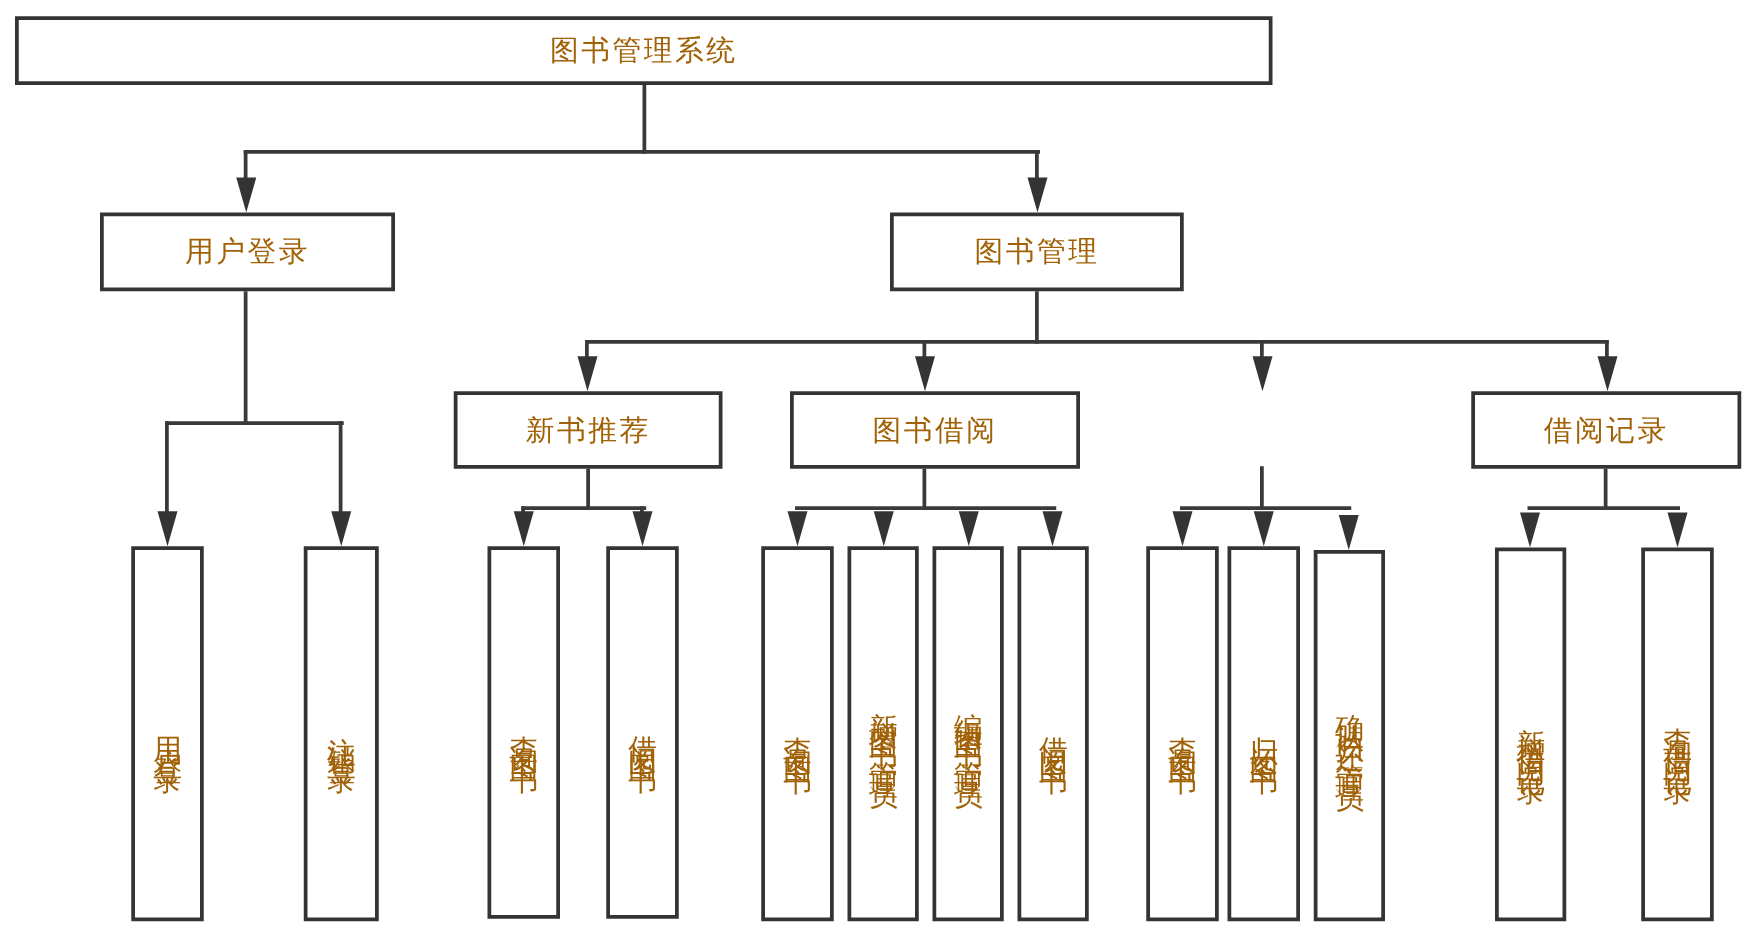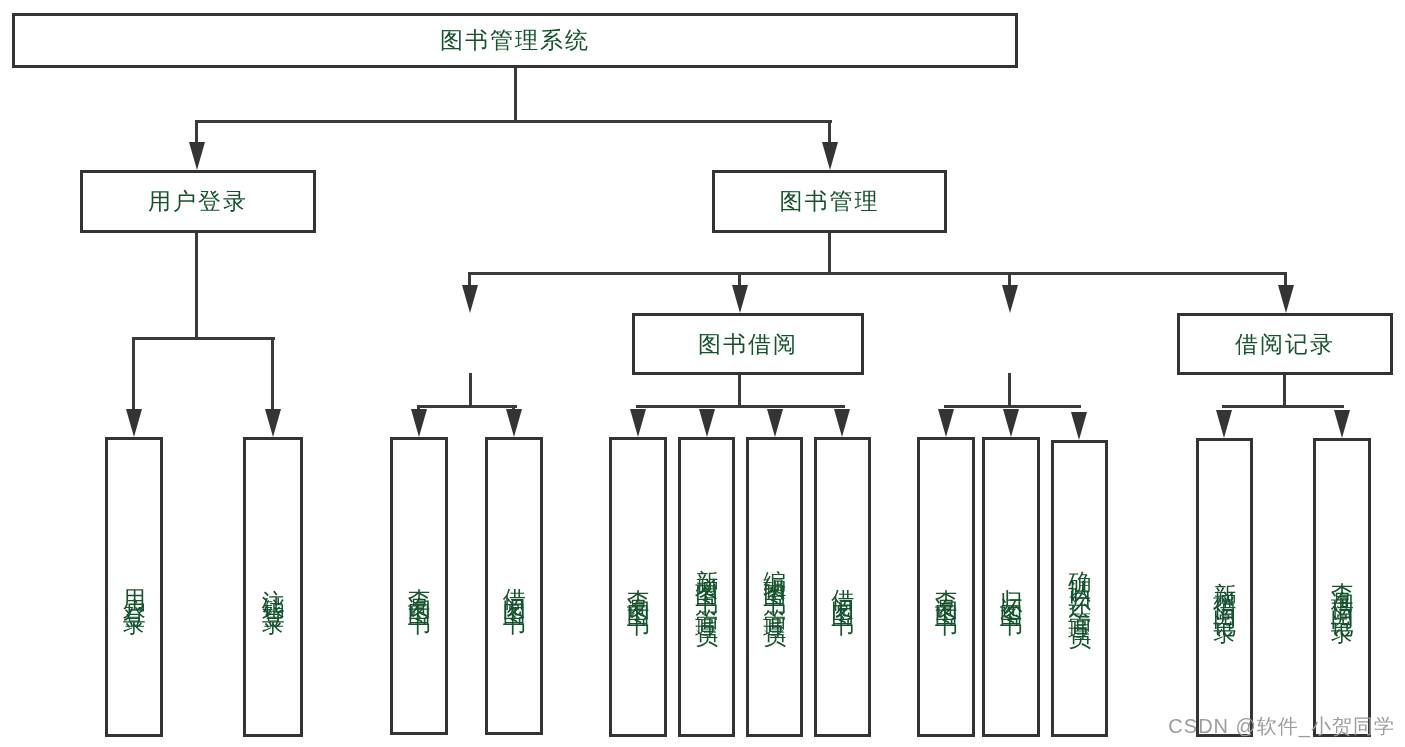--- a/index.html
+++ b/index.html
@@ -6,21 +6,21 @@
   #canvas{
     position:relative;width:1405px;height:747px;background:#ffffff;overflow:hidden;
     font-family:"Liberation Sans","DejaVu Sans",sans-serif;
   }
   .node{
     position:absolute;box-sizing:border-box;background:#ffffff;
     border:3px solid #343434;display:flex;align-items:center;justify-content:center;
     z-index:2;
   }
   .node .lbl{
-    color:#14532d;font-size:23px;letter-spacing:2px;white-space:nowrap;
+    color:#a16207;font-size:23px;letter-spacing:2px;white-space:nowrap;
   }
   .node.v .lbl{
     writing-mode:vertical-rl;text-orientation:mixed;
     font-size:23px;letter-spacing:8px;line-height:1.1;white-space:normal;
   }
   .hline,.vline{position:absolute;background:#3a3a3a;z-index:1;}
   .hline{height:3px;}
   .vline{width:3px;}
   .arrow{
     position:absolute;width:0;height:0;z-index:1;
@@ -41,20 +41,23 @@
     <span class="lbl">图书管理系统</span>
   </div>
 
   <div class="node h" style="left:80px;top:170px;width:236px;height:63px">
     <span class="lbl">用户登录</span>
   </div>
   <div class="node h" style="left:712px;top:170px;width:235px;height:63px">
     <span class="lbl">图书管理</span>
   </div>
 
+  <div class="node h" style="left:363px;top:313px;width:215px;height:62px">
+    <span class="lbl">新书推荐</span>
+  </div>
   <div class="node h" style="left:632px;top:313px;width:232px;height:62px">
     <span class="lbl">图书借阅</span>
   </div>
   <div class="node h" style="left:1177px;top:313px;width:216px;height:62px">
     <span class="lbl">借阅记录</span>
   </div>
 
   <div class="node v" style="left:105px;top:437px;width:58px;height:300px">
     <span class="lbl">用户登录</span>
   </div>
@@ -142,15 +145,14 @@
   <div class="hline" style="left:944px;top:405px;width:137px"></div>
   <div class="arrow" style="left:938px;top:409px"></div>
   <div class="arrow" style="left:1003px;top:409px"></div>
   <div class="arrow" style="left:1071px;top:412px"></div>
 
   <div class="vline" style="left:1283px;top:373px;height:35px"></div>
   <div class="hline" style="left:1222px;top:405px;width:122px"></div>
   <div class="arrow" style="left:1216px;top:410px"></div>
   <div class="arrow" style="left:1334px;top:410px"></div>
 
-  <div class="watermark" style="right:10px;top:713px">CSDN @软件_小贺同学</div>
 
 </div>
 
 </body></html>

